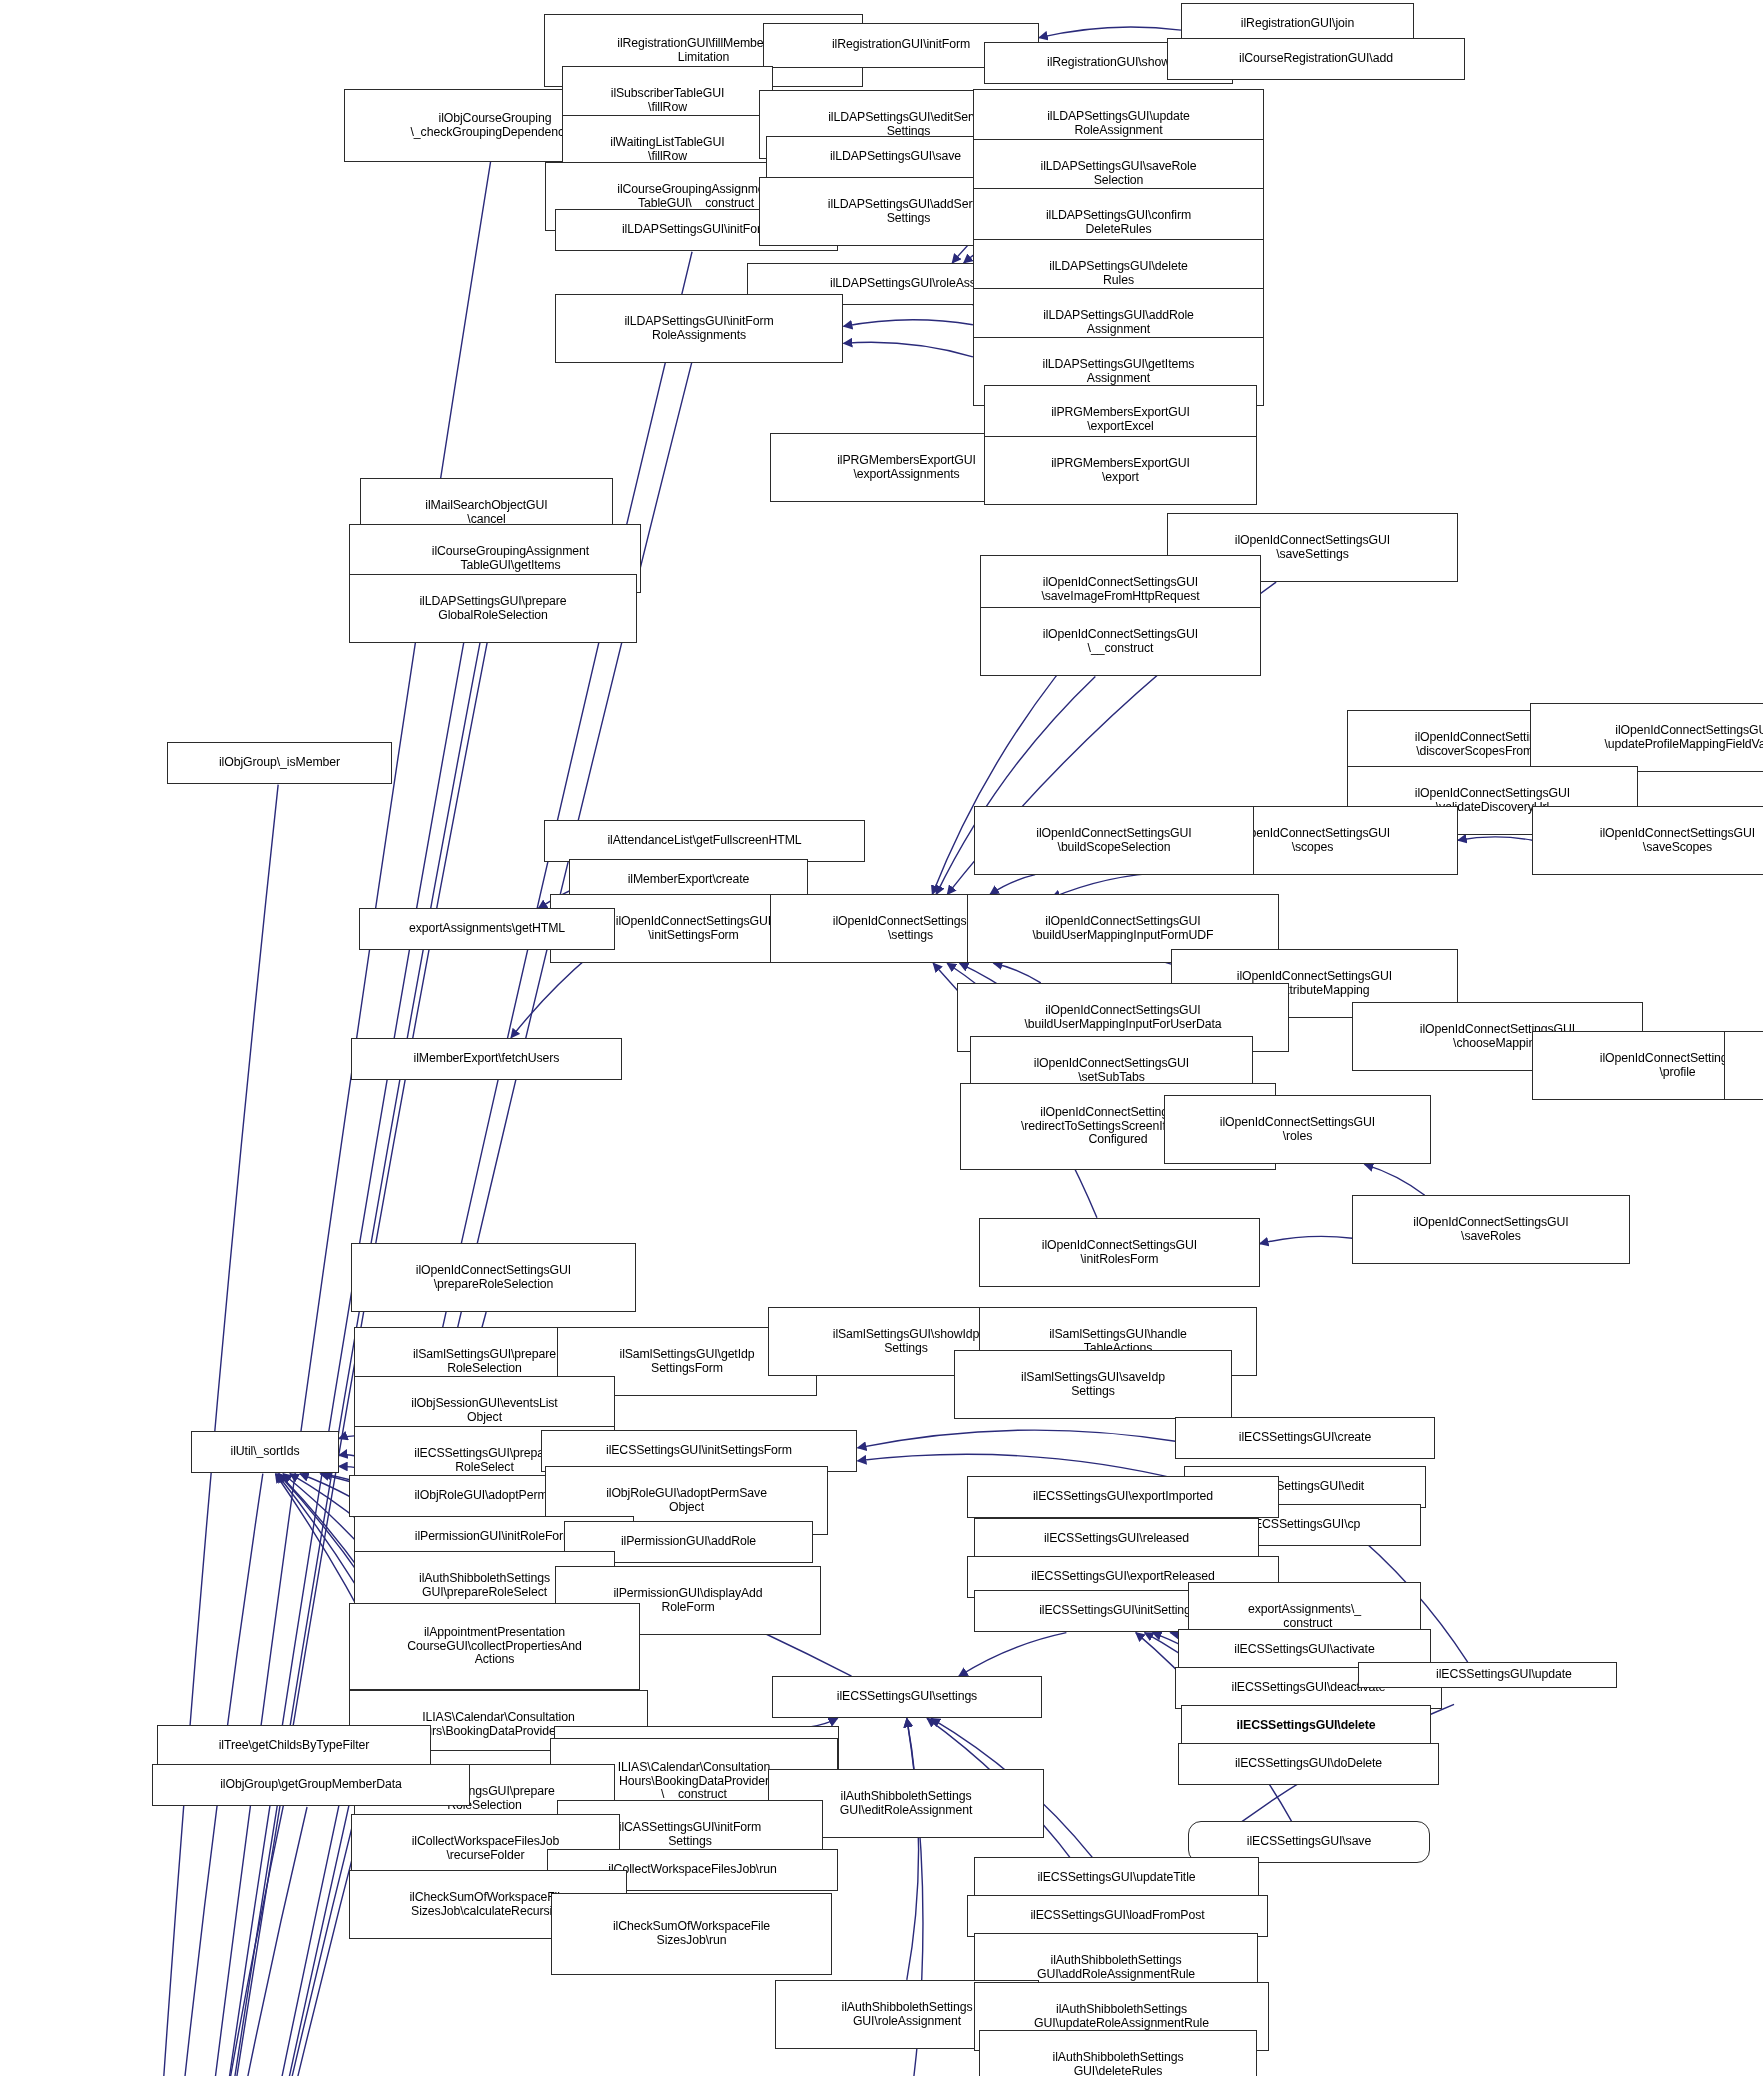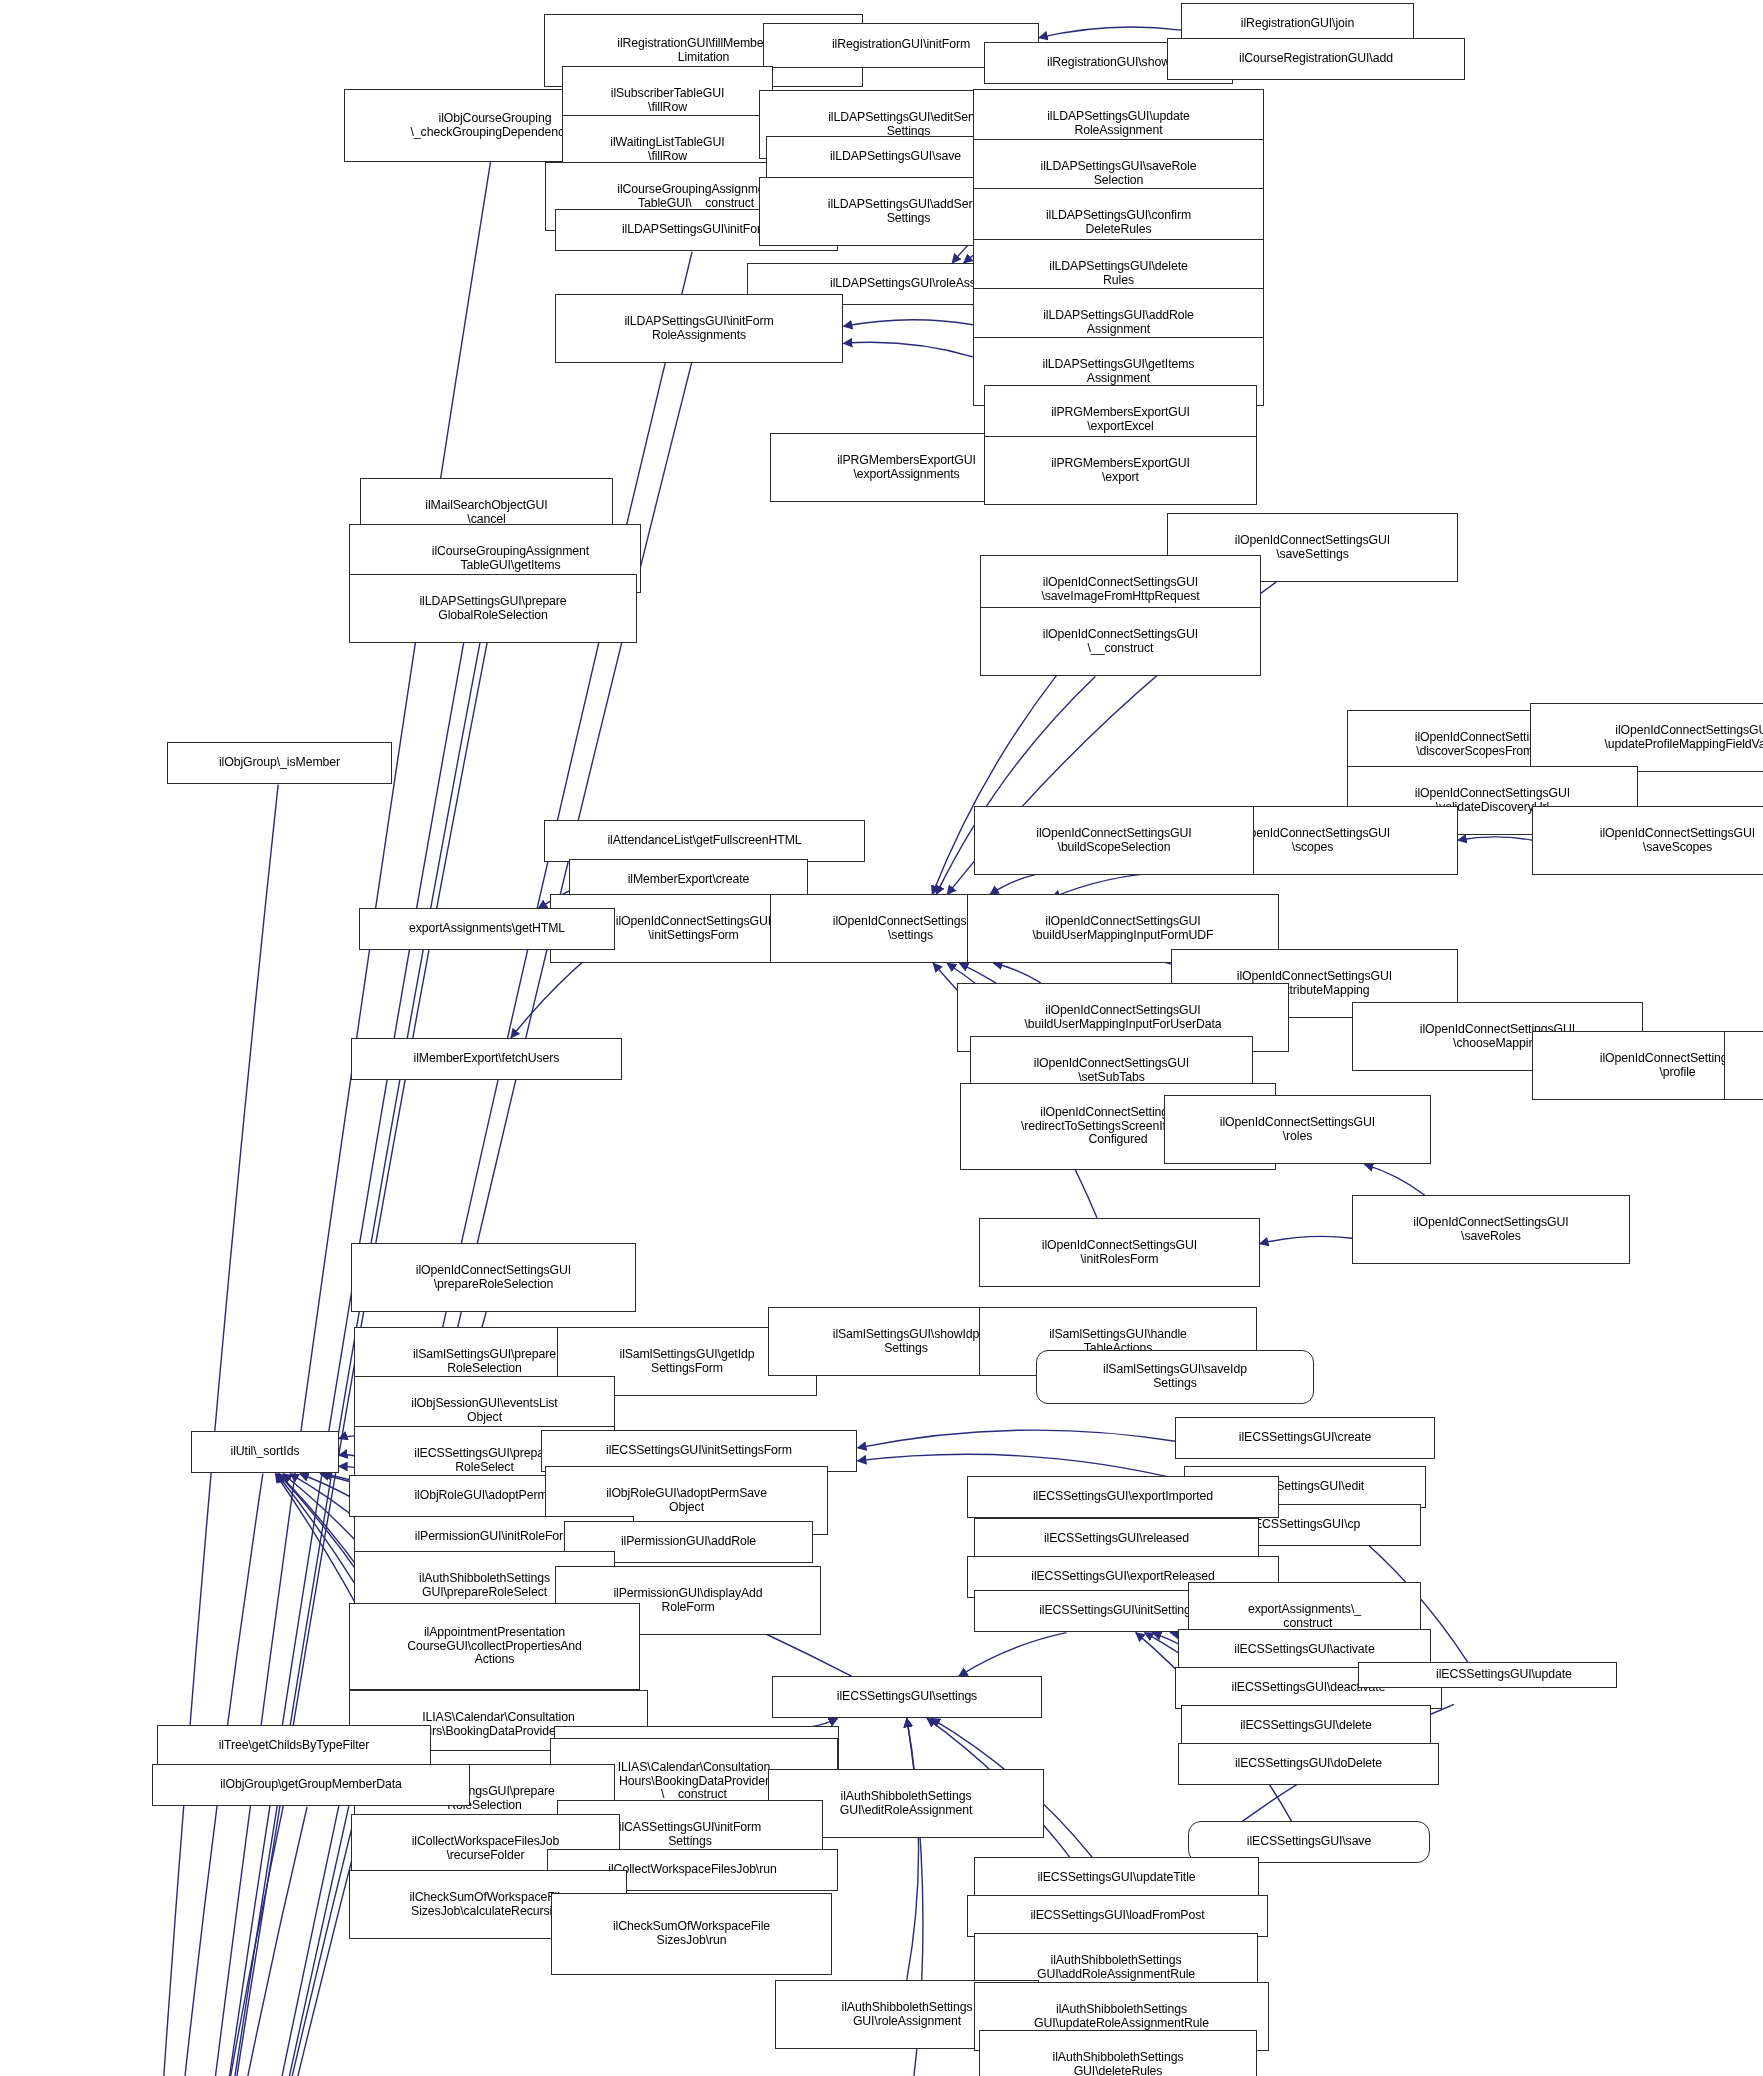--- a/index.html
+++ b/index.html
@@ -272,21 +272,21 @@
       <div class="node thin" style="left: 351px; top: 1243px; width: 285px; height: 69px;">ilOpenIdConnectSettingsGUI
 \prepareRoleSelection</div>
       <div class="node thin" style="left: 354px; top: 1327px; width: 261px; height: 69px;">ilSamlSettingsGUI\prepare
 RoleSelection</div>
       <div class="node thin" style="left: 557px; top: 1327px; width: 260px; height: 69px;">ilSamlSettingsGUI\getIdp
 SettingsForm</div>
       <div class="node thin" style="left: 768px; top: 1307px; width: 276px; height: 69px;">ilSamlSettingsGUI\showIdp
 Settings</div>
       <div class="node thin" style="left: 979px; top: 1307px; width: 278px; height: 69px;">ilSamlSettingsGUI\handle
 TableActions</div>
-      <div class="node thin" style="left: 1036px; top: 1350px; width: 278px; height: 54px; border-radius: 12px;">ilSamlSettingsGUI\saveIdp
+      <div class="node thin" style="left: 954px; top: 1350px; width: 278px; height: 69px;">ilSamlSettingsGUI\saveIdp
 Settings</div>
       <div class="node thin" style="left: 354px; top: 1376px; width: 261px; height: 69px;">ilObjSessionGUI\eventsList
 Object</div>
       <div class="node thin" style="left: 191px; top: 1431px; width: 148px; height: 42px;">ilUtil\_sortIds</div>
       <div class="node thin" style="left: 354px; top: 1426px; width: 261px; height: 69px;">ilECSSettingsGUI\prepare
 RoleSelect</div>
       <div class="node thin" style="left: 541px; top: 1430px; width: 316px; height: 42px;">ilECSSettingsGUI\initSettingsForm</div>
       <div class="node thin" style="left: 1175px; top: 1417px; width: 260px; height: 42px;">ilECSSettingsGUI\create</div>
       <div class="node thin" style="left: 1184px; top: 1466px; width: 242px; height: 42px;">ilECSSettingsGUI\edit</div>
       <div class="node thin" style="left: 1188px; top: 1504px; width: 233px; height: 42px;">ilECSSettingsGUI\cp</div>
@@ -302,21 +302,21 @@
       <div class="node thin" style="left: 1178px; top: 1629px; width: 253px; height: 42px;">ilECSSettingsGUI\activate</div>
       <div class="node thin" style="left: 354px; top: 1516px; width: 280px; height: 42px;">ilPermissionGUI\initRoleForm</div>
       <div class="node thin" style="left: 564px; top: 1521px; width: 249px; height: 42px;">ilPermissionGUI\addRole</div>
       <div class="node thin" style="left: 354px; top: 1551px; width: 261px; height: 69px;">ilAuthShibbolethSettings
 GUI\prepareRoleSelect</div>
       <div class="node thin" style="left: 555px; top: 1566px; width: 266px; height: 69px;">ilPermissionGUI\displayAdd
 RoleForm</div>
       <div class="node thin" style="left: 772px; top: 1676px; width: 270px; height: 42px;">ilECSSettingsGUI\settings</div>
       <div class="node thin" style="left: 1175px; top: 1667px; width: 267px; height: 42px;">ilECSSettingsGUI\deactivate</div>
       <div class="node thin" style="left: 1358px; top: 1662px; width: 259px; height: 26px; padding-left: 35px;">ilECSSettingsGUI\update</div>
-      <div class="node thin" style="left: 1181px; top: 1705px; width: 250px; height: 42px;">ilECSSettingsGUI\delete</div>
+      <div class="node thin" style="left: 1181px; top: 1705px; width: 250px; height: 42px; font-weight: bold;">ilECSSettingsGUI\delete</div>
       <div class="node thin" style="left: 1178px; top: 1743px; width: 261px; height: 42px;">ilECSSettingsGUI\doDelete</div>
       <div class="node thin" style="left: 349px; top: 1603px; width: 291px; height: 87px;">ilAppointmentPresentation
 CourseGUI\collectPropertiesAnd
 Actions</div>
       <div class="node thin" style="left: 349px; top: 1690px; width: 299px; height: 69px;">ILIAS\Calendar\Consultation
 Hours\BookingDataProvider\read</div>
       <div class="node thin" style="left: 354px; top: 1750px; width: 264px; height: 69px;">ilConsultationHoursTable
 GUI\parse</div>
       <div class="node thin" style="left: 554px; top: 1726px; width: 285px; height: 69px;">ilAuthShibbolethSettings
 GUI\initFormRoleAssignment</div>

